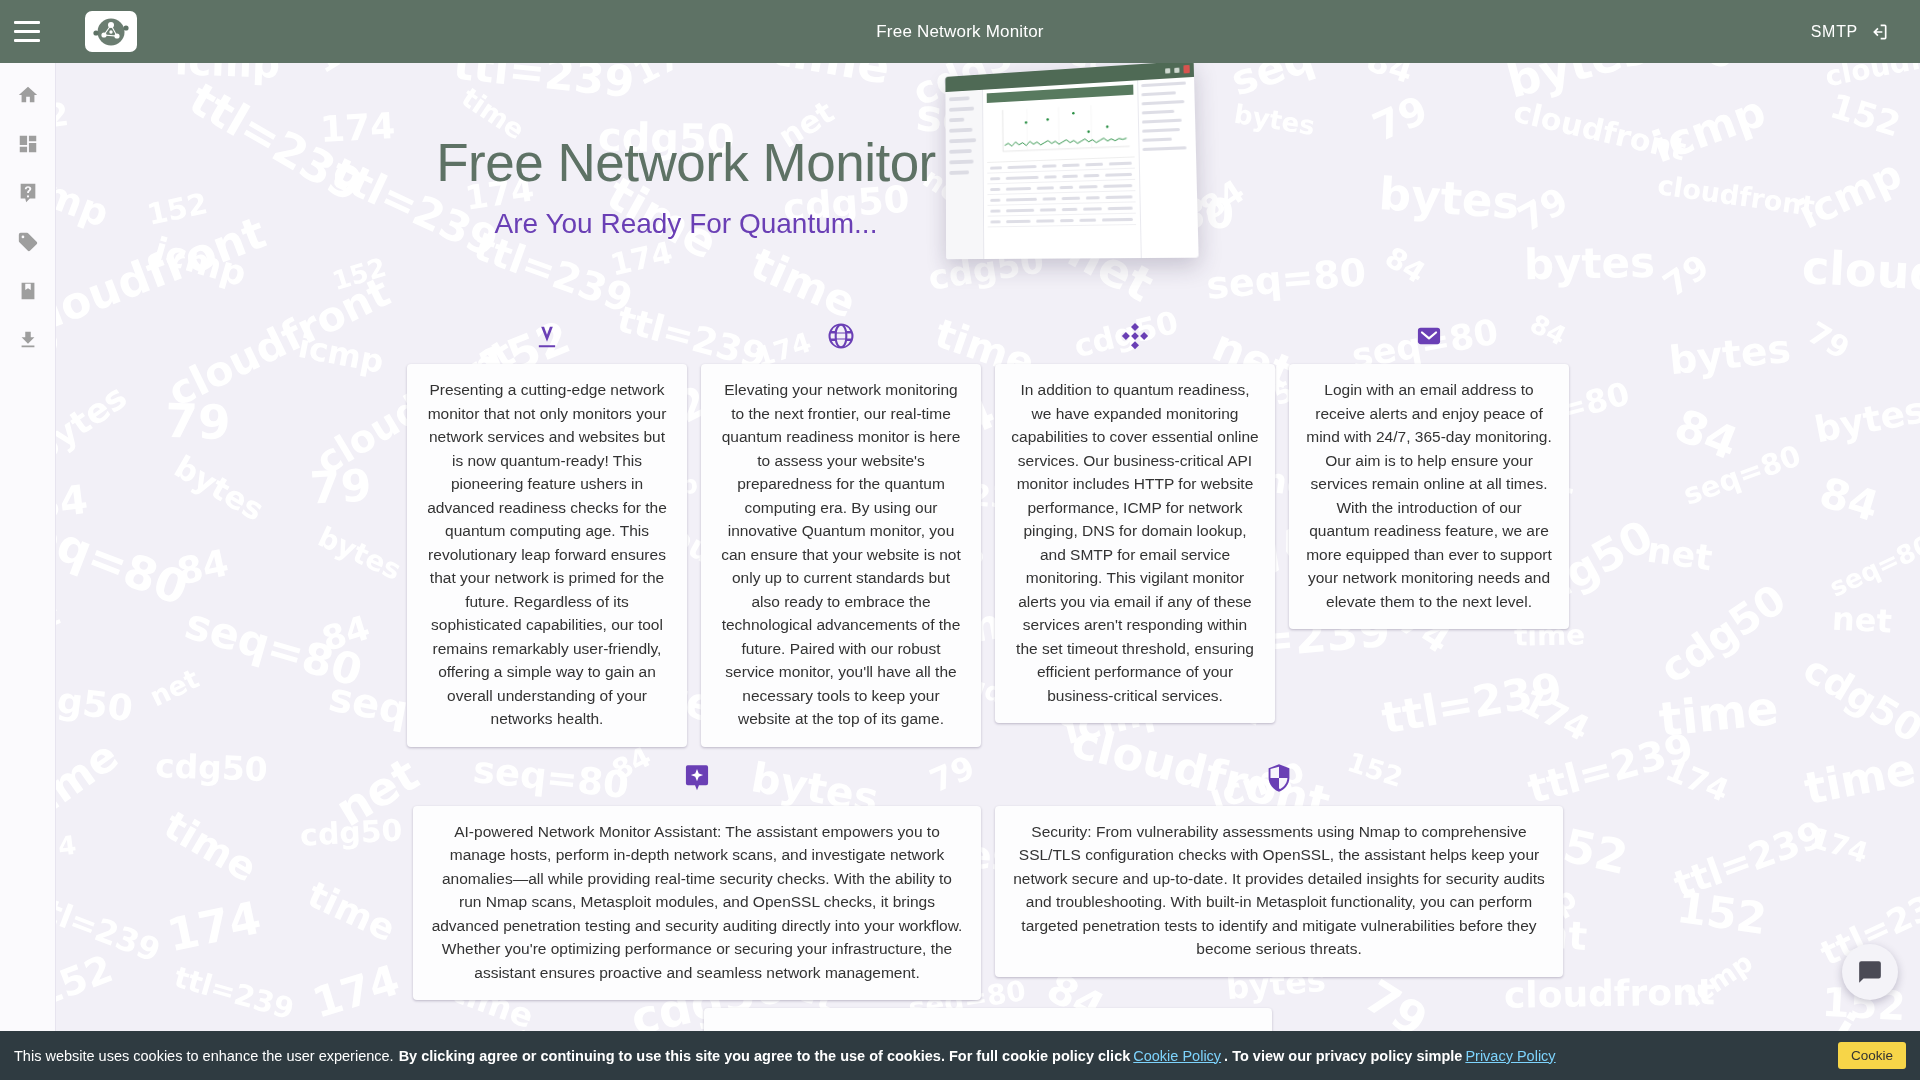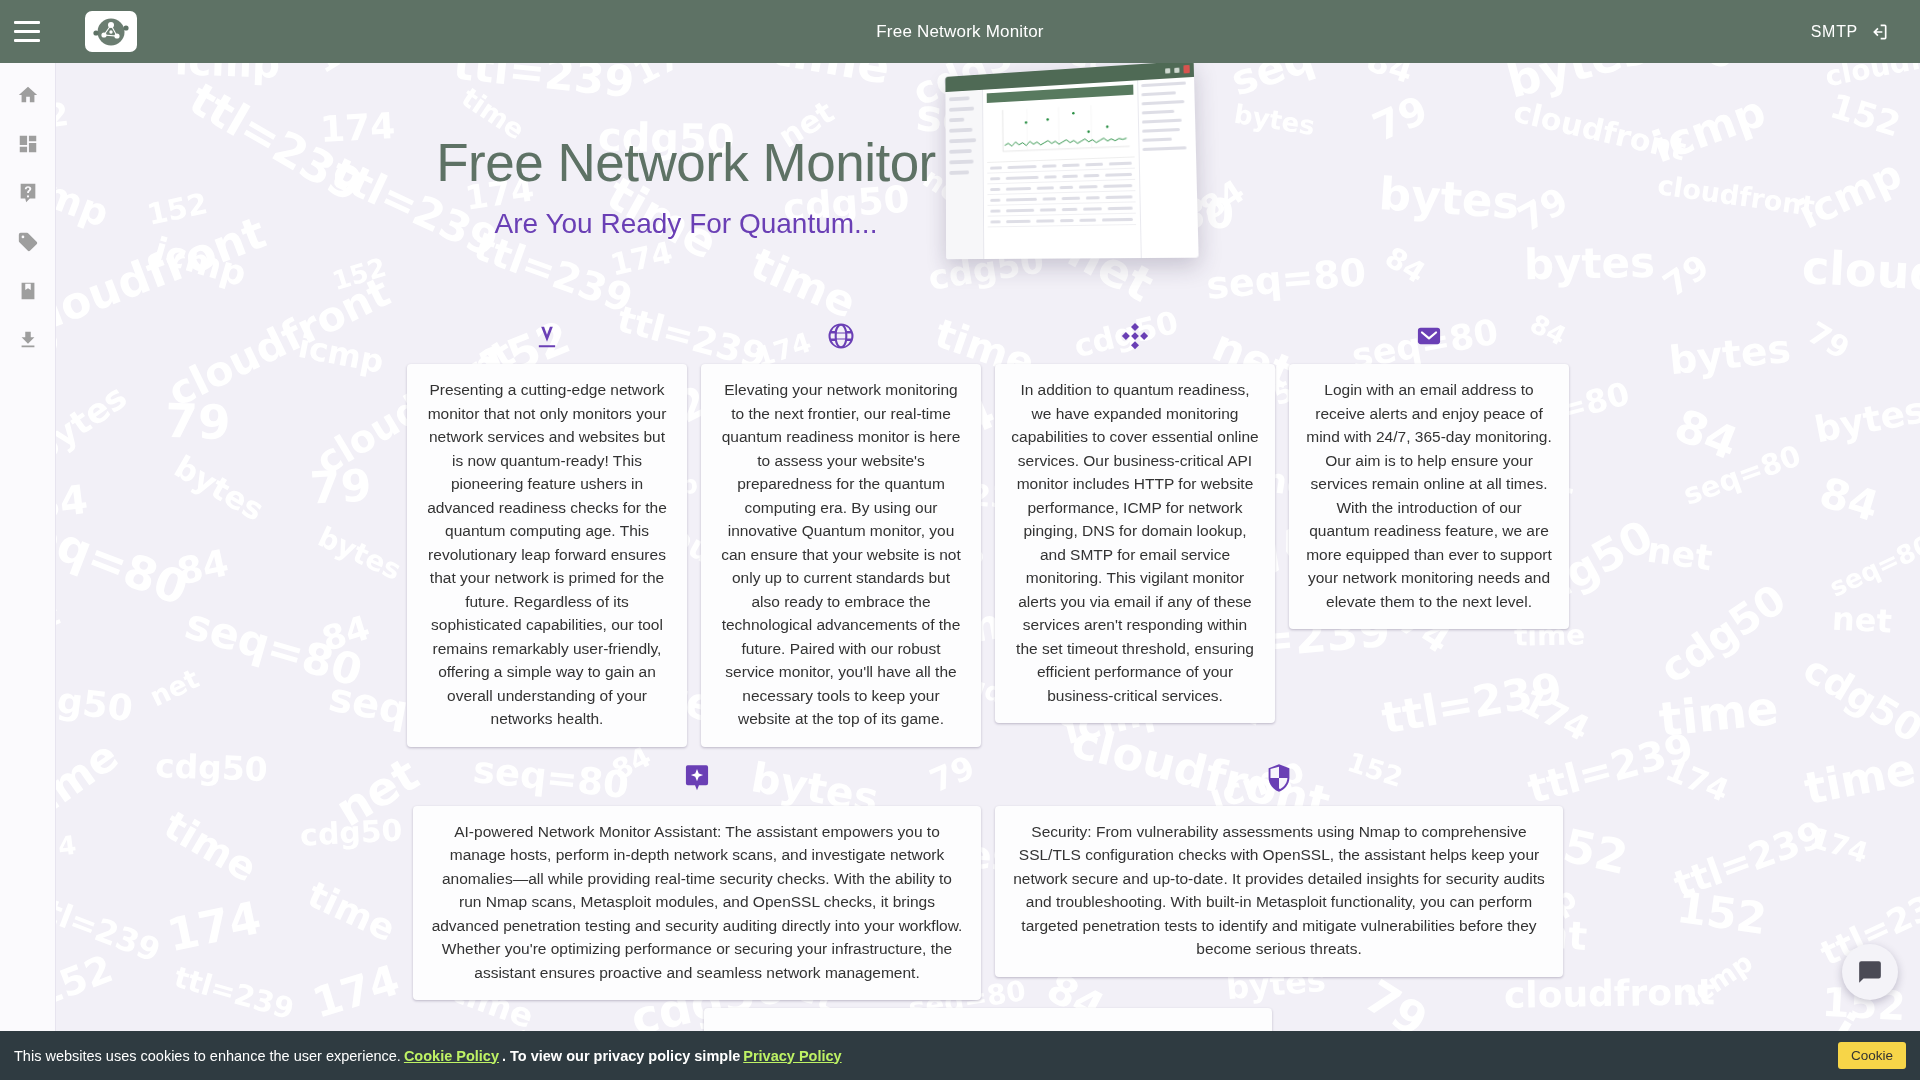--- a/index.html
+++ b/index.html
@@ -167,21 +167,21 @@
     position: absolute; left: 0; bottom: 0;
     width: 1920px; height: 49px;
     background: #2f3b41;
     display: flex; align-items: center;
     color: #ffffff; font-size: 14.5px;
     z-index: 50;
     padding-left: 14px; padding-right: 14px;
   }
   .cookie .lead { font-weight: 400; }
   .cookie .strong { font-weight: 700; margin-left: 5px; }
-  .cookie a { color: #bef264; font-weight: 700; text-decoration: underline; margin: 0 3px; }
+  .cookie a { color: #7dd3fc; font-weight: 400; text-decoration: underline; margin: 0 3px; }
   .agree {
     margin-left: auto;
     background: #f7d548; color: #333333;
     border: none; border-radius: 3px;
     padding: 6px 13px; font-size: 13.5px; cursor: pointer;
     font-family: "Liberation Sans", sans-serif;
   }
 </style>
 </head>
 <body>
@@ -631,18 +631,19 @@
   </div>
 
   <div class="fab">
     <svg width="26" height="26" viewBox="0 0 24 24">
       <path d="M20 2H4a2 2 0 00-2 2v18l4-4h14a2 2 0 002-2V4a2 2 0 00-2-2z"></path>
     </svg>
   </div>
 </div>
 
 <div class="cookie">
-  <span class="lead">This websites uses cookies to enhance the user experience.</span>
+  <span class="lead">This website uses cookies to enhance the user experience.</span>
+  <span class="strong">By clicking agree or continuing to use this site you agree to the use of cookies. For full cookie policy click</span>
   <a href="#">Cookie Policy</a>
   <span class="strong" style="margin-left:0">. To view our privacy policy simple</span>
   <a href="#">Privacy Policy</a>
   <button class="agree">Cookie</button>
 </div>
 
 </body></html>

